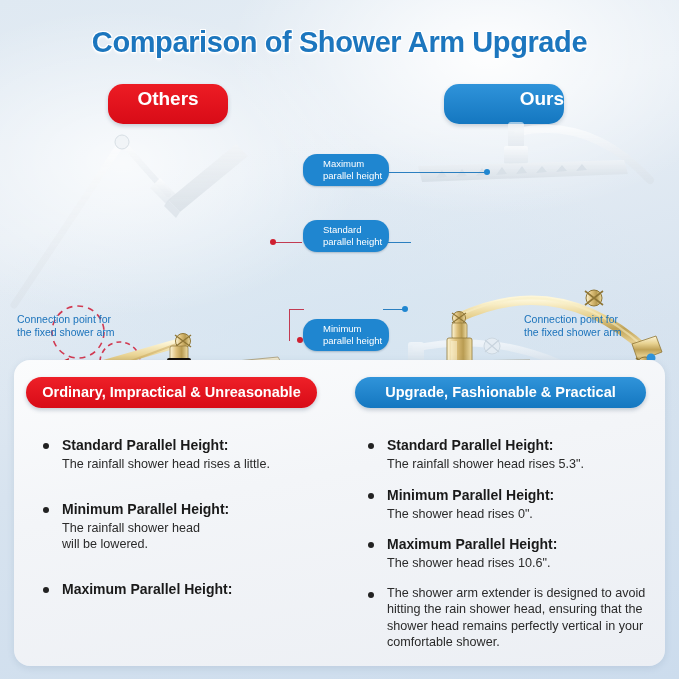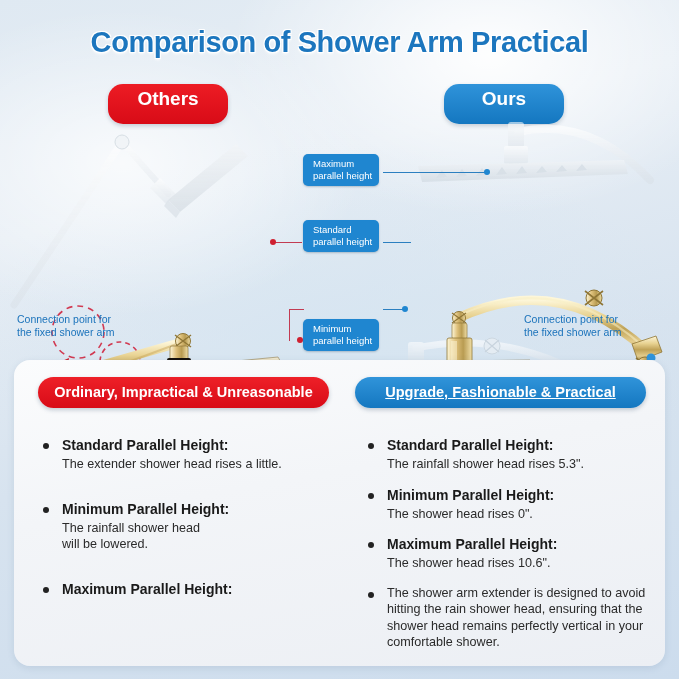--- a/index.html
+++ b/index.html
@@ -60,41 +60,42 @@
     left: 108px;
     top: 84px;
     width: 120px;
     background: linear-gradient(180deg, #ed1c24 0%, #d80b17 100%);
   }
   .badge-ours {
     left: 444px;
     top: 84px;
     width: 120px;
     background: linear-gradient(180deg, #2f93da 0%, #1477c0 100%);
+    text-align: right;
   }
 
   
   .illus {
     position: absolute;
     left: 0;
     top: 120px;
     width: 679px;
     height: 240px;
   }
   .illus svg { display: block; }
 
   
   .callout {
     position: absolute;
     background: #1f86d0;
     color: #ffffff;
-    border-radius: 5px;
+    border-radius: 14px;
     font-size: 9.5px;
     line-height: 11.5px;
-    padding: 4px 7px 5px 10px;
+    padding: 4px 7px 5px 20px;
     font-weight: normal;
     box-shadow: 0 1px 2px rgba(20,50,80,0.25);
     white-space: nowrap;
   }
   .callout .l2 { display: block; }
   .co-max { left: 303px; top: 154px; }
   .co-std { left: 303px; top: 220px; }
   .co-min { left: 303px; top: 291px; margin-top: 28px; }
 
   
@@ -142,31 +143,30 @@
     line-height: 31px;
     border-radius: 16px;
     color: #ffffff;
     font-size: 14.5px;
     font-weight: bold;
     text-align: center;
     box-shadow: 0 2px 4px rgba(30,60,90,0.25);
     white-space: nowrap;
   }
   .badge-left {
-    left: 24px;
+    left: 12px;
     top: 17px;
     width: 291px;
     background: linear-gradient(180deg, #ee2028 0%, #d80b17 100%);
   }
   .badge-right {
     left: 341px;
     top: 17px;
     width: 291px;
     background: linear-gradient(180deg, #3094da 0%, #1477c0 100%);
-    text-decoration: underline;
   }
 
   .col { position: absolute; top: 76px; }
   .col-left  { left: 22px;  width: 300px; }
   .col-right { left: 347px; width: 300px; }
 
   .bullet-item {
     position: relative;
     padding-left: 26px;
     margin-bottom: 16px;
@@ -199,21 +199,21 @@
     line-height: 16.5px;
   }
   .gap-lg { margin-bottom: 27px; }
   .gap-sm { margin-bottom: 13px; }
 </style>
 </head>
 <body>
 
 <div id="page">
 
-  <div class="title">Comparison of Shower Arm Practical</div>
+  <div class="title">Comparison of Shower Arm Upgrade</div>
 
   <div class="badge-top badge-others">Others</div>
   <div class="badge-top badge-ours">Ours</div>
 
   <div class="illus">
     <svg width="679" height="240" viewBox="0 0 679 240" xmlns="http://www.w3.org/2000/svg">
       <defs>
         <linearGradient id="gold" x1="0" y1="0" x2="0" y2="1">
           <stop offset="0%" stop-color="#fdf6d8"></stop>
           <stop offset="30%" stop-color="#e8d291"></stop>
@@ -400,21 +400,21 @@
     <div>the fixed shower arm</div>
   </div>
 
   <div class="panel">
     <div class="badge-panel badge-left">Ordinary, Impractical &amp; Unreasonable</div>
     <div class="badge-panel badge-right">Upgrade, Fashionable &amp; Practical</div>
 
     <div class="col col-left">
       <div class="bullet-item gap-lg">
         <div class="b-head">Standard Parallel Height:</div>
-        <div class="b-body">The extender shower head rises a little.</div>
+        <div class="b-body">The rainfall shower head rises a little.</div>
       </div>
       <div class="bullet-item gap-lg">
         <div class="b-head">Minimum Parallel Height:</div>
         <div class="b-body" style="white-space:pre-line">The rainfall shower head
 will be lowered.</div>
       </div>
       <div class="bullet-item">
         <div class="b-head">Maximum Parallel Height:</div>
       </div>
     </div>

